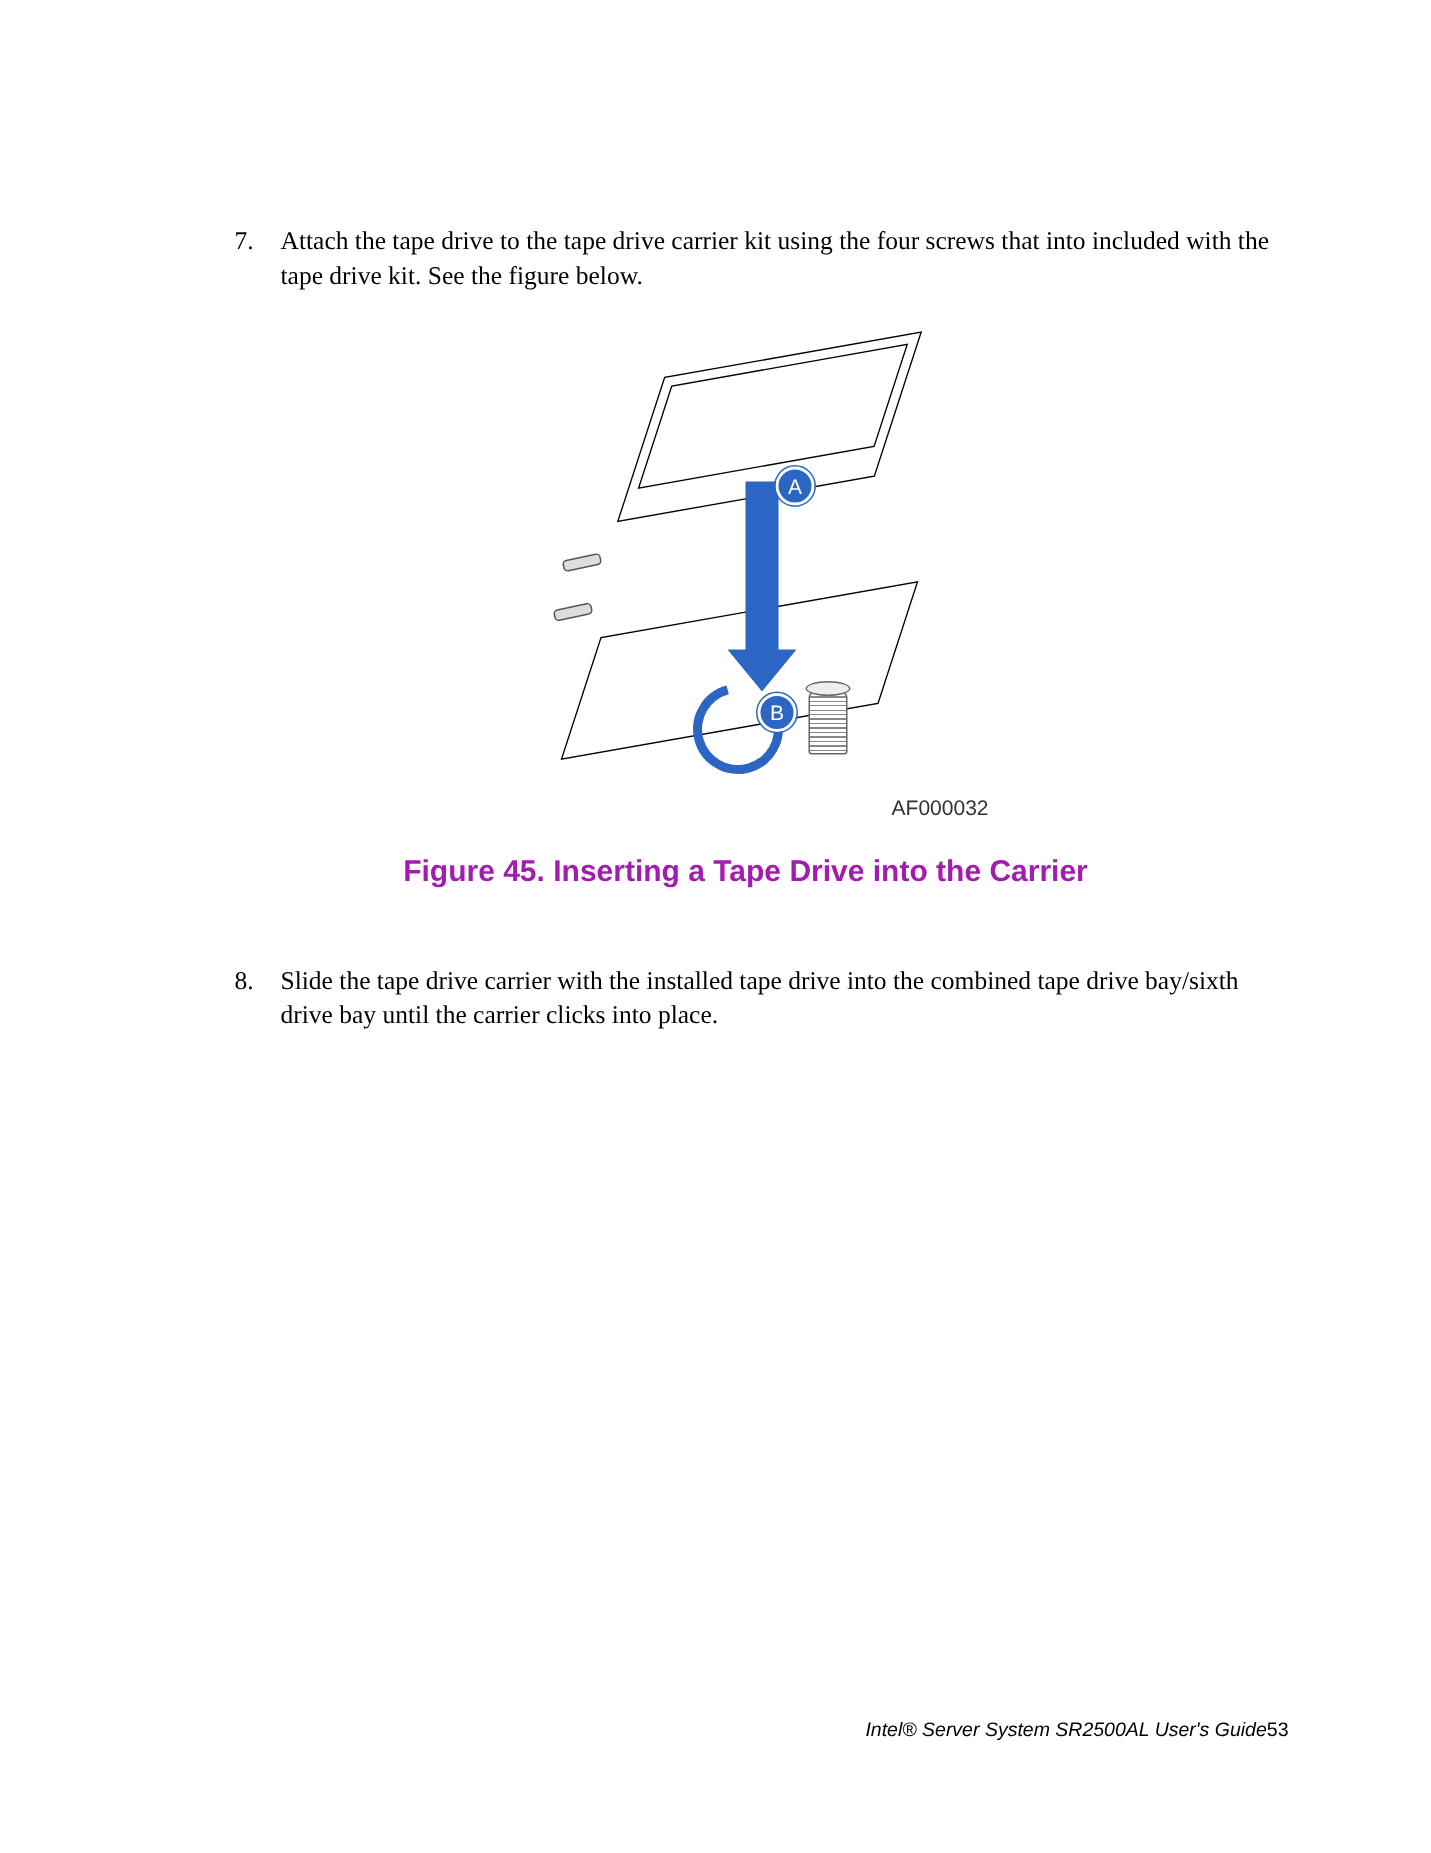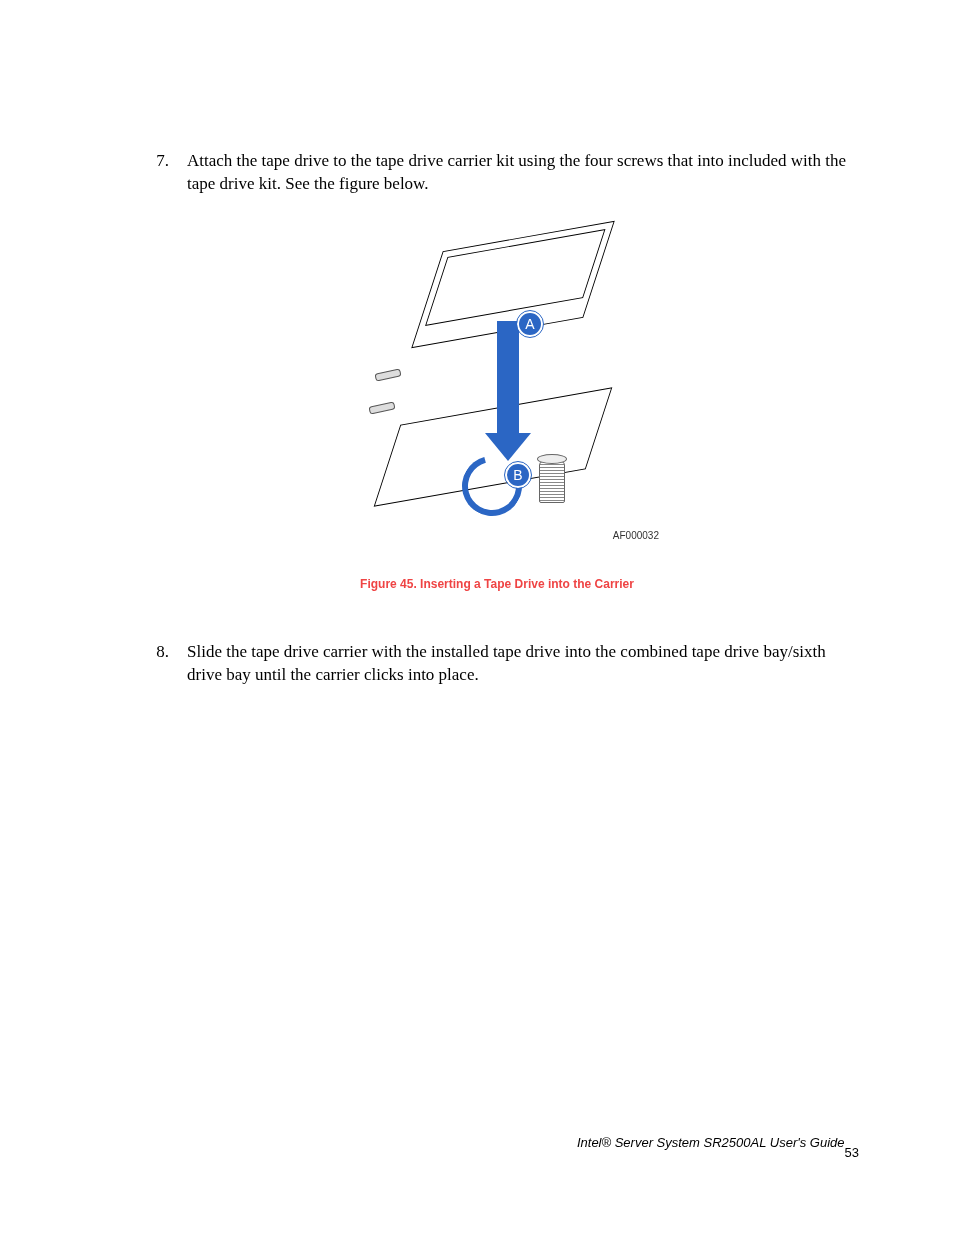--- a/index.html
+++ b/index.html
@@ -31,29 +31,29 @@
     padding-right:18px;
   }
   .item .txt{
     flex:1;
   }
   .figure-wrap{
     text-align:center;
     margin:30px 0 50px 0;
   }
   .fig-caption{
-    color:#ef4444;
+    color:#a21caf;
     font-family:Arial,Helvetica,sans-serif;
     font-weight:bold;
-    font-size:12px;
-    margin-top:36px;
+    font-size:20px;
+    margin-top:24px;
   }
   .fig-code{
     font-family:Arial,Helvetica,sans-serif;
-    font-size:10px;
+    font-size:14px;
     color:#333;
     display:block;
     text-align:right;
     padding-right:200px;
     margin-top:4px;
   }
   .fig-code2{
     font-family:Arial,Helvetica,sans-serif;
     font-size:10px;
     color:#333;
@@ -64,21 +64,21 @@
   }
   .footer{
     position:absolute;
     left:135px;right:95px;bottom:75px;
     font-family:Arial,Helvetica,sans-serif;
     font-style:italic;
     font-size:13px;
     display:flex;
     justify-content:flex-end;
   }
-  .footer .pgn{font-style:normal;margin-top:10px;}
+  .footer .pgn{font-style:normal;}
   
   .fig45{
     position:relative;
     width:300px;height:300px;
     margin:0 auto;
   }
   .fig45 .tape{
     position:absolute;
     left:80px;top:10px;width:170px;height:95px;
     border:1.5px solid #000;

